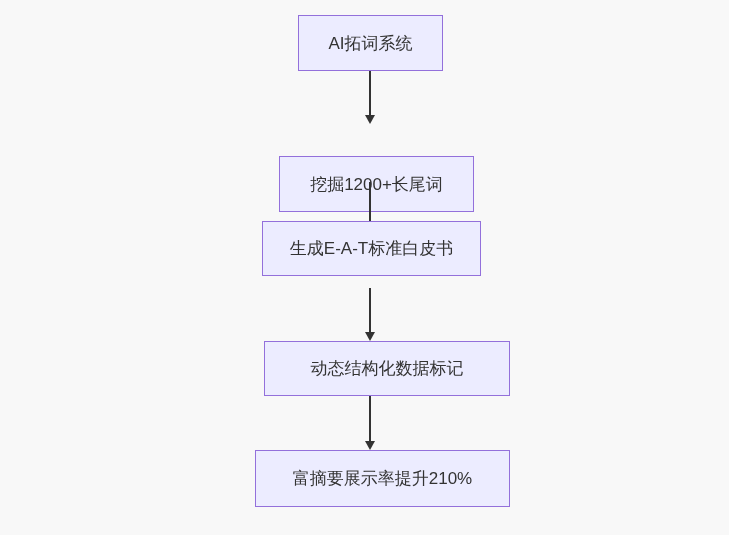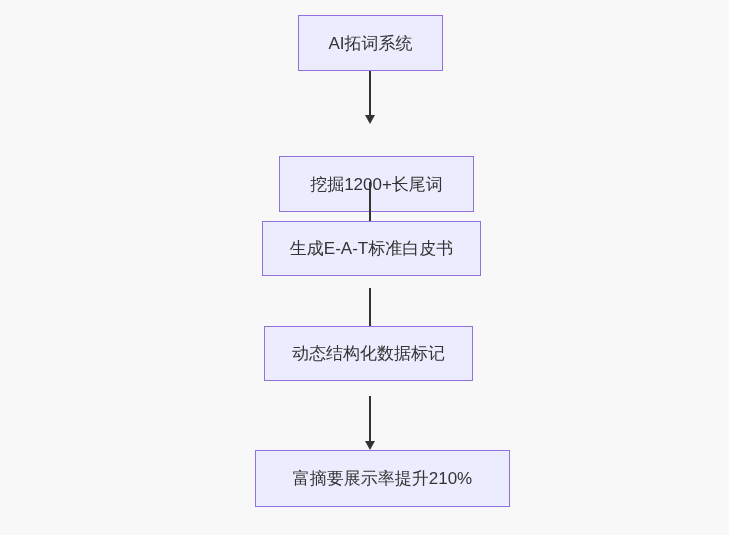--- a/index.html
+++ b/index.html
@@ -28,21 +28,21 @@
     line-height: 1;
     display: flex;
     align-items: center;
     justify-content: center;
     text-align: center;
     white-space: nowrap;
   }
   .n1 { left: 298px; top: 15px;  width: 145px; height: 56px; }
   .n2 { left: 279px; top: 124px; width: 195px; height: 56px; margin-top: 32px; }
   .n3 { left: 262px; top: 221px; width: 219px; height: 55px; }
-  .n4 { left: 264px; top: 326px; width: 209px; height: 55px; }
+  .n4 { left: 264px; top: 341px; width: 246px; height: 55px; }
   .n5 { left: 255px; top: 450px; width: 255px; height: 57px; }
 
   .flow-edge {
     position: absolute;
     left: 370px;
     transform: translateX(-50%);
     display: flex;
     flex-direction: column;
     align-items: center;
   }

